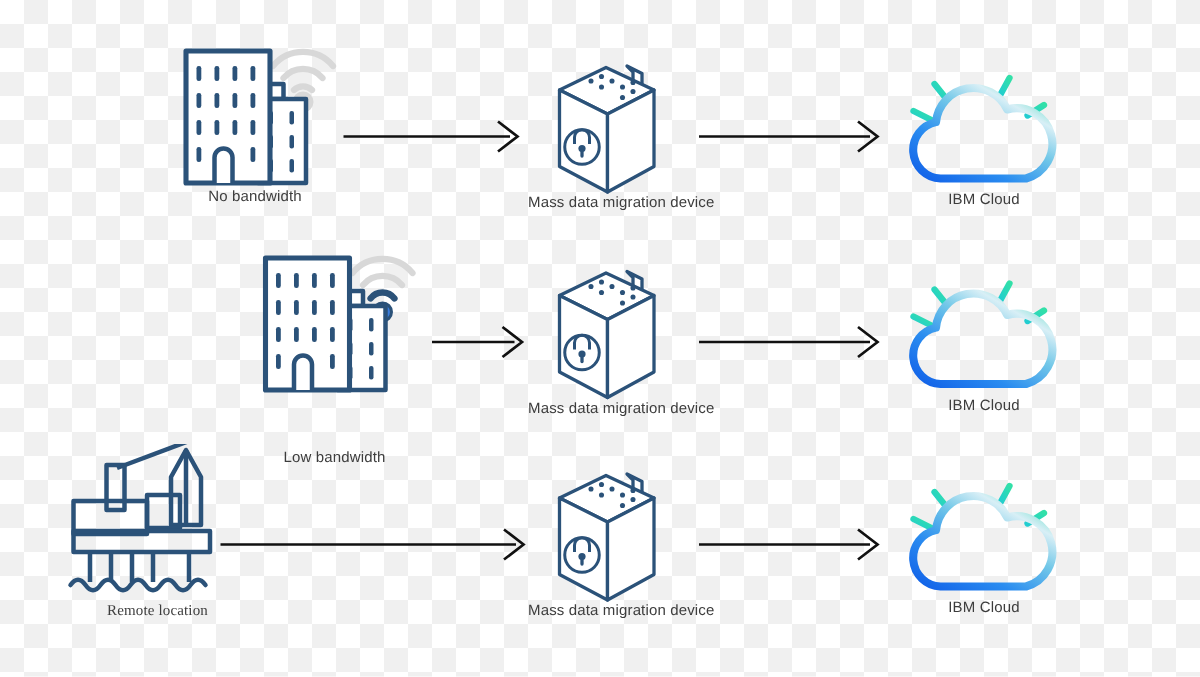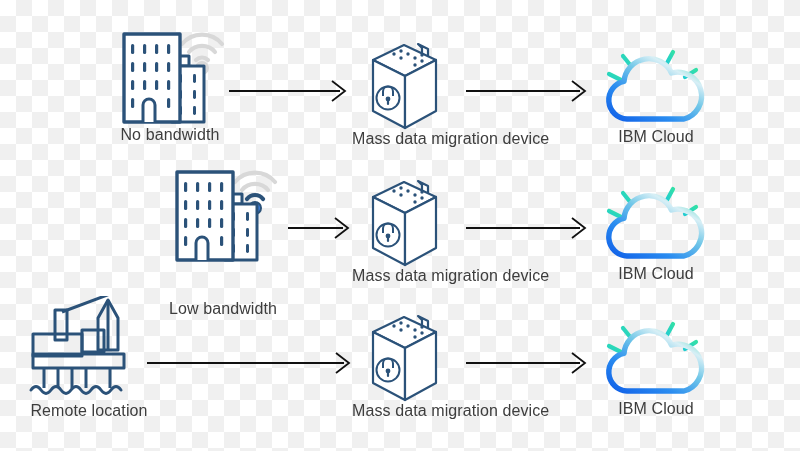--- a/index.html
+++ b/index.html
@@ -25,21 +25,21 @@
     height: 451px;
   }
   .node {
     position: absolute;
   }
   .node-label {
     position: absolute;
     width: 100%;
     left: 0;
     text-align: center;
-    font-size: 16px;
+    font-size: 10px;
     color: #3d3d3d;
     letter-spacing: .1px;
     white-space: nowrap;
   }
   .arrow {
     position: absolute;
   }
   .icon-wrap {
     position: absolute;
     left: 0;
@@ -266,21 +266,21 @@
       <path d="M30 83
                a19 19 0 0 1 -3 -37.6
                a25 25 0 0 1 47.5 -8.4
                a23 23 0 0 1 12.5 46
                Z" fill="none" stroke="url(#cg1)" stroke-width="5.4" stroke-linecap="round" stroke-linejoin="round"></path>
       <line x1="30" y1="83" x2="87" y2="83" stroke="url(#cg1)" stroke-width="5.4" stroke-linecap="round"></line>
     </svg>
     <div class="node-label" style="top:92px;">IBM Cloud</div>
   </div>
 
-  <div class="node" style="left:24px; top:296px; width:130px; height:125px;">
+  <div class="node" style="left:40px; top:296px; width:130px; height:125px;font-family:Liberation Serif, serif;">
     <svg class="icon-wrap" width="130" height="105" viewBox="0 0 130 105">
       <g fill="none" stroke="#2b5279" stroke-width="3" stroke-linejoin="round">
 
         <path d="M38 16 L86 -2"></path>
 
         <path d="M84 4 L74 22 L74 54 L94 54 L94 22 Z"></path>
         <path d="M84 4 L84 54"></path>
 
         <rect x="31" y="14" width="12" height="30"></rect>
 

